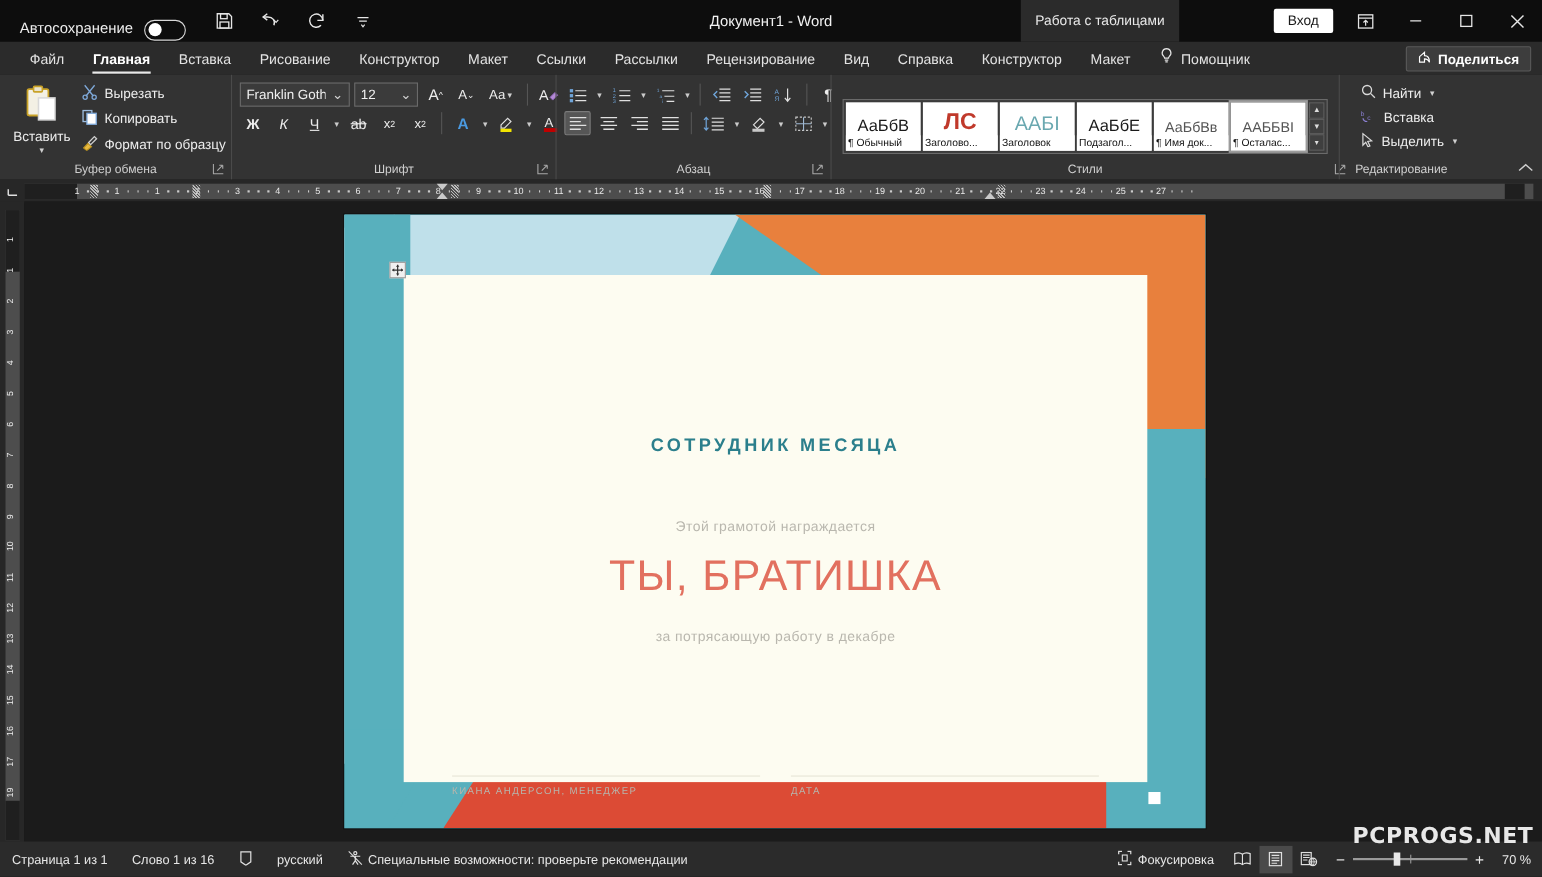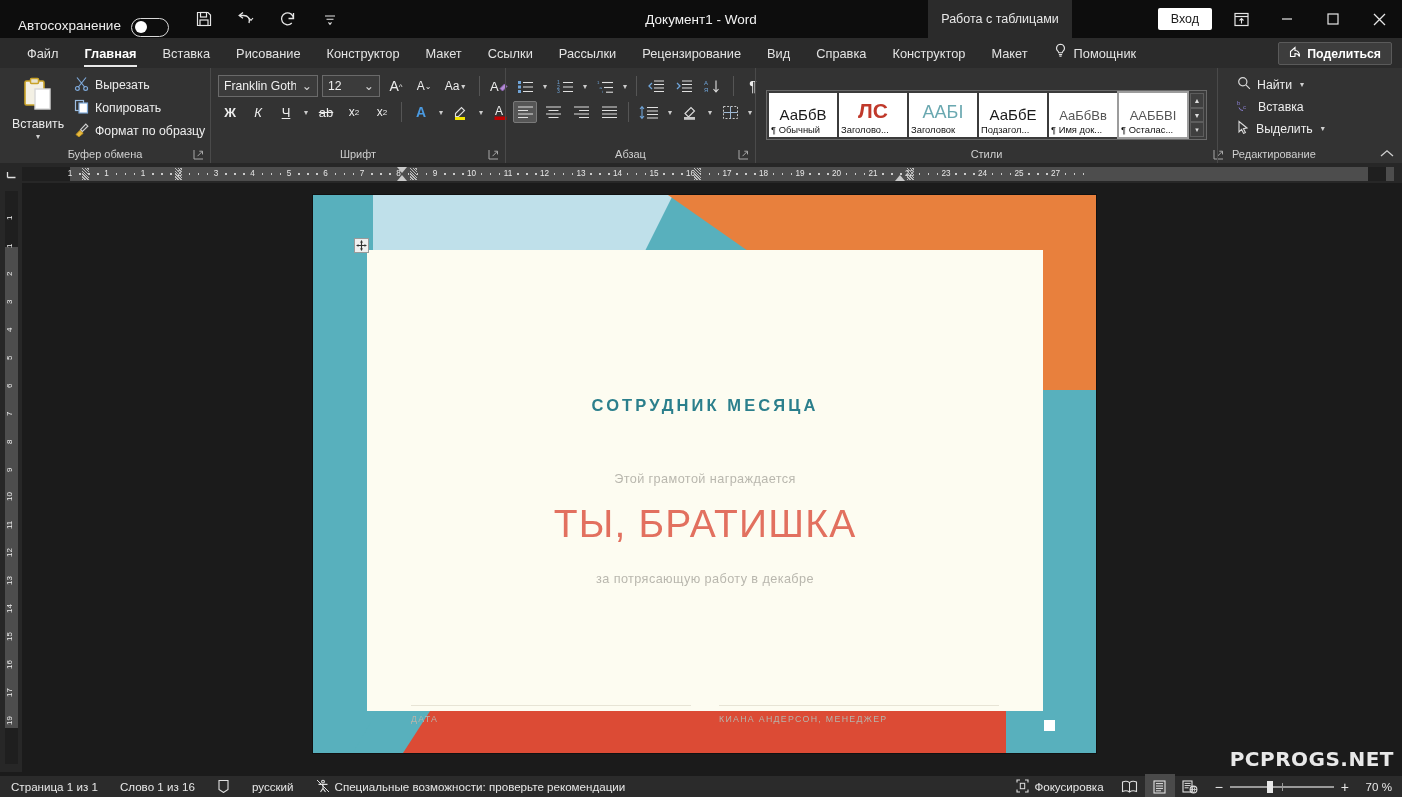--- a/index.html
+++ b/index.html
@@ -95,21 +95,21 @@
   .sigrow { position:absolute; left:44px; right:44px; top:455px; display:flex; gap:28px; }
   .sig { position:relative; padding-top:9px; }
   .sig.a { width:300px; } .sig.b { width:300px; }
   .sig .line { position:absolute; left:0; right:0; top:0; height:1px; background:#e7e4d6; }
   .sig .lbl { font-size:8.8px; color:#b7b5ac; letter-spacing:1.3px; }
   .movehandle { position:absolute; left:41px; top:43px; width:15px; height:15px; background:#f0f0f0;
                 border:1px solid #9a9a9a; display:flex; align-items:center; justify-content:center; cursor:move; }
   .resizehandle { position:absolute; right:41px; bottom:22px; width:11px; height:11px; background:#fff; cursor:nwse-resize; }
 
   
-  .status { position:absolute; left:0; right:0; bottom:0; height:21px; background:#2b2b2b; display:flex;
+  .status { position:absolute; left:0; right:0; bottom:0; height:32px; background:#2b2b2b; display:flex;
             align-items:center; font-size:11.6px; color:#e7e7e7; }
   .sitem { display:flex; align-items:center; gap:5px; padding:0 11px; height:25px; cursor:pointer; white-space:nowrap; }
   .spacer { flex:1; }
   .viewbtn { width:30px; height:25px; display:flex; align-items:center; justify-content:center; cursor:pointer; }
   .viewbtn.active { background:#4a4a4a; }
   .zoomwrap { display:flex; align-items:center; gap:7px; padding:0 10px; }
   .zoomtrack { position:relative; width:104px; height:2px; background:#9a9a9a; }
   .zoomtrack .mid { position:absolute; left:50%; top:-3px; width:1px; height:8px; background:#9a9a9a; }
   .zoomtrack .knob { position:absolute; left:36%; top:-5px; width:6px; height:12px; background:#e8e8e8; cursor:pointer; }
   .zoomval { width:36px; text-align:right; }
@@ -739,27 +739,27 @@
     <div class="shape" style="right:0;top:195px;width:118px;height:363px;background:#58b0bd;clip-path:polygon(58px 0,118px 0,118px 363px,0 363px);"></div>
     <div class="shape" style="left:0;bottom:0;right:90px;height:90px;background:#dc4b35;clip-path:polygon(90px 90px,148px 0,693px 0,693px 90px);"></div>
     <div class="shape" style="left:0;bottom:0;width:150px;height:90px;background:#58b0bd;clip-path:polygon(0 0,92px 0,40px 90px,0 90px);"></div>
 
     <div class="inner">
       <div class="cert-title">СОТРУДНИК МЕСЯЦА</div>
       <div class="cert-pre">Этой грамотой награждается</div>
       <div class="cert-name">ТЫ, БРАТИШКА</div>
       <div class="cert-for">за потрясающую работу в декабре</div>
       <div class="sigrow">
+        <div class="sig a">
+          <div class="line"></div>
+          <div class="lbl">КИАНА АНДЕРСОН, МЕНЕДЖЕР</div>
+        </div>
         <div class="sig b">
           <div class="line"></div>
           <div class="lbl">ДАТА</div>
-        </div>
-        <div class="sig a">
-          <div class="line"></div>
-          <div class="lbl">КИАНА АНДЕРСОН, МЕНЕДЖЕР</div>
         </div>
       </div>
     </div>
 
     <div class="movehandle">
       <svg width="11" height="11" viewBox="0 0 11 11">
           <path d="M5.5 0.6v9.8M0.6 5.5h9.8" stroke="#333" stroke-width="1.1"></path>
           <path d="M5.5 .6l-1.6 1.8h3.2zM5.5 10.4l-1.6-1.8h3.2zM.6 5.5l1.8-1.6v3.2zM10.4 5.5L8.6 3.9v3.2z" fill="#333"></path>
         </svg>
     </div>

